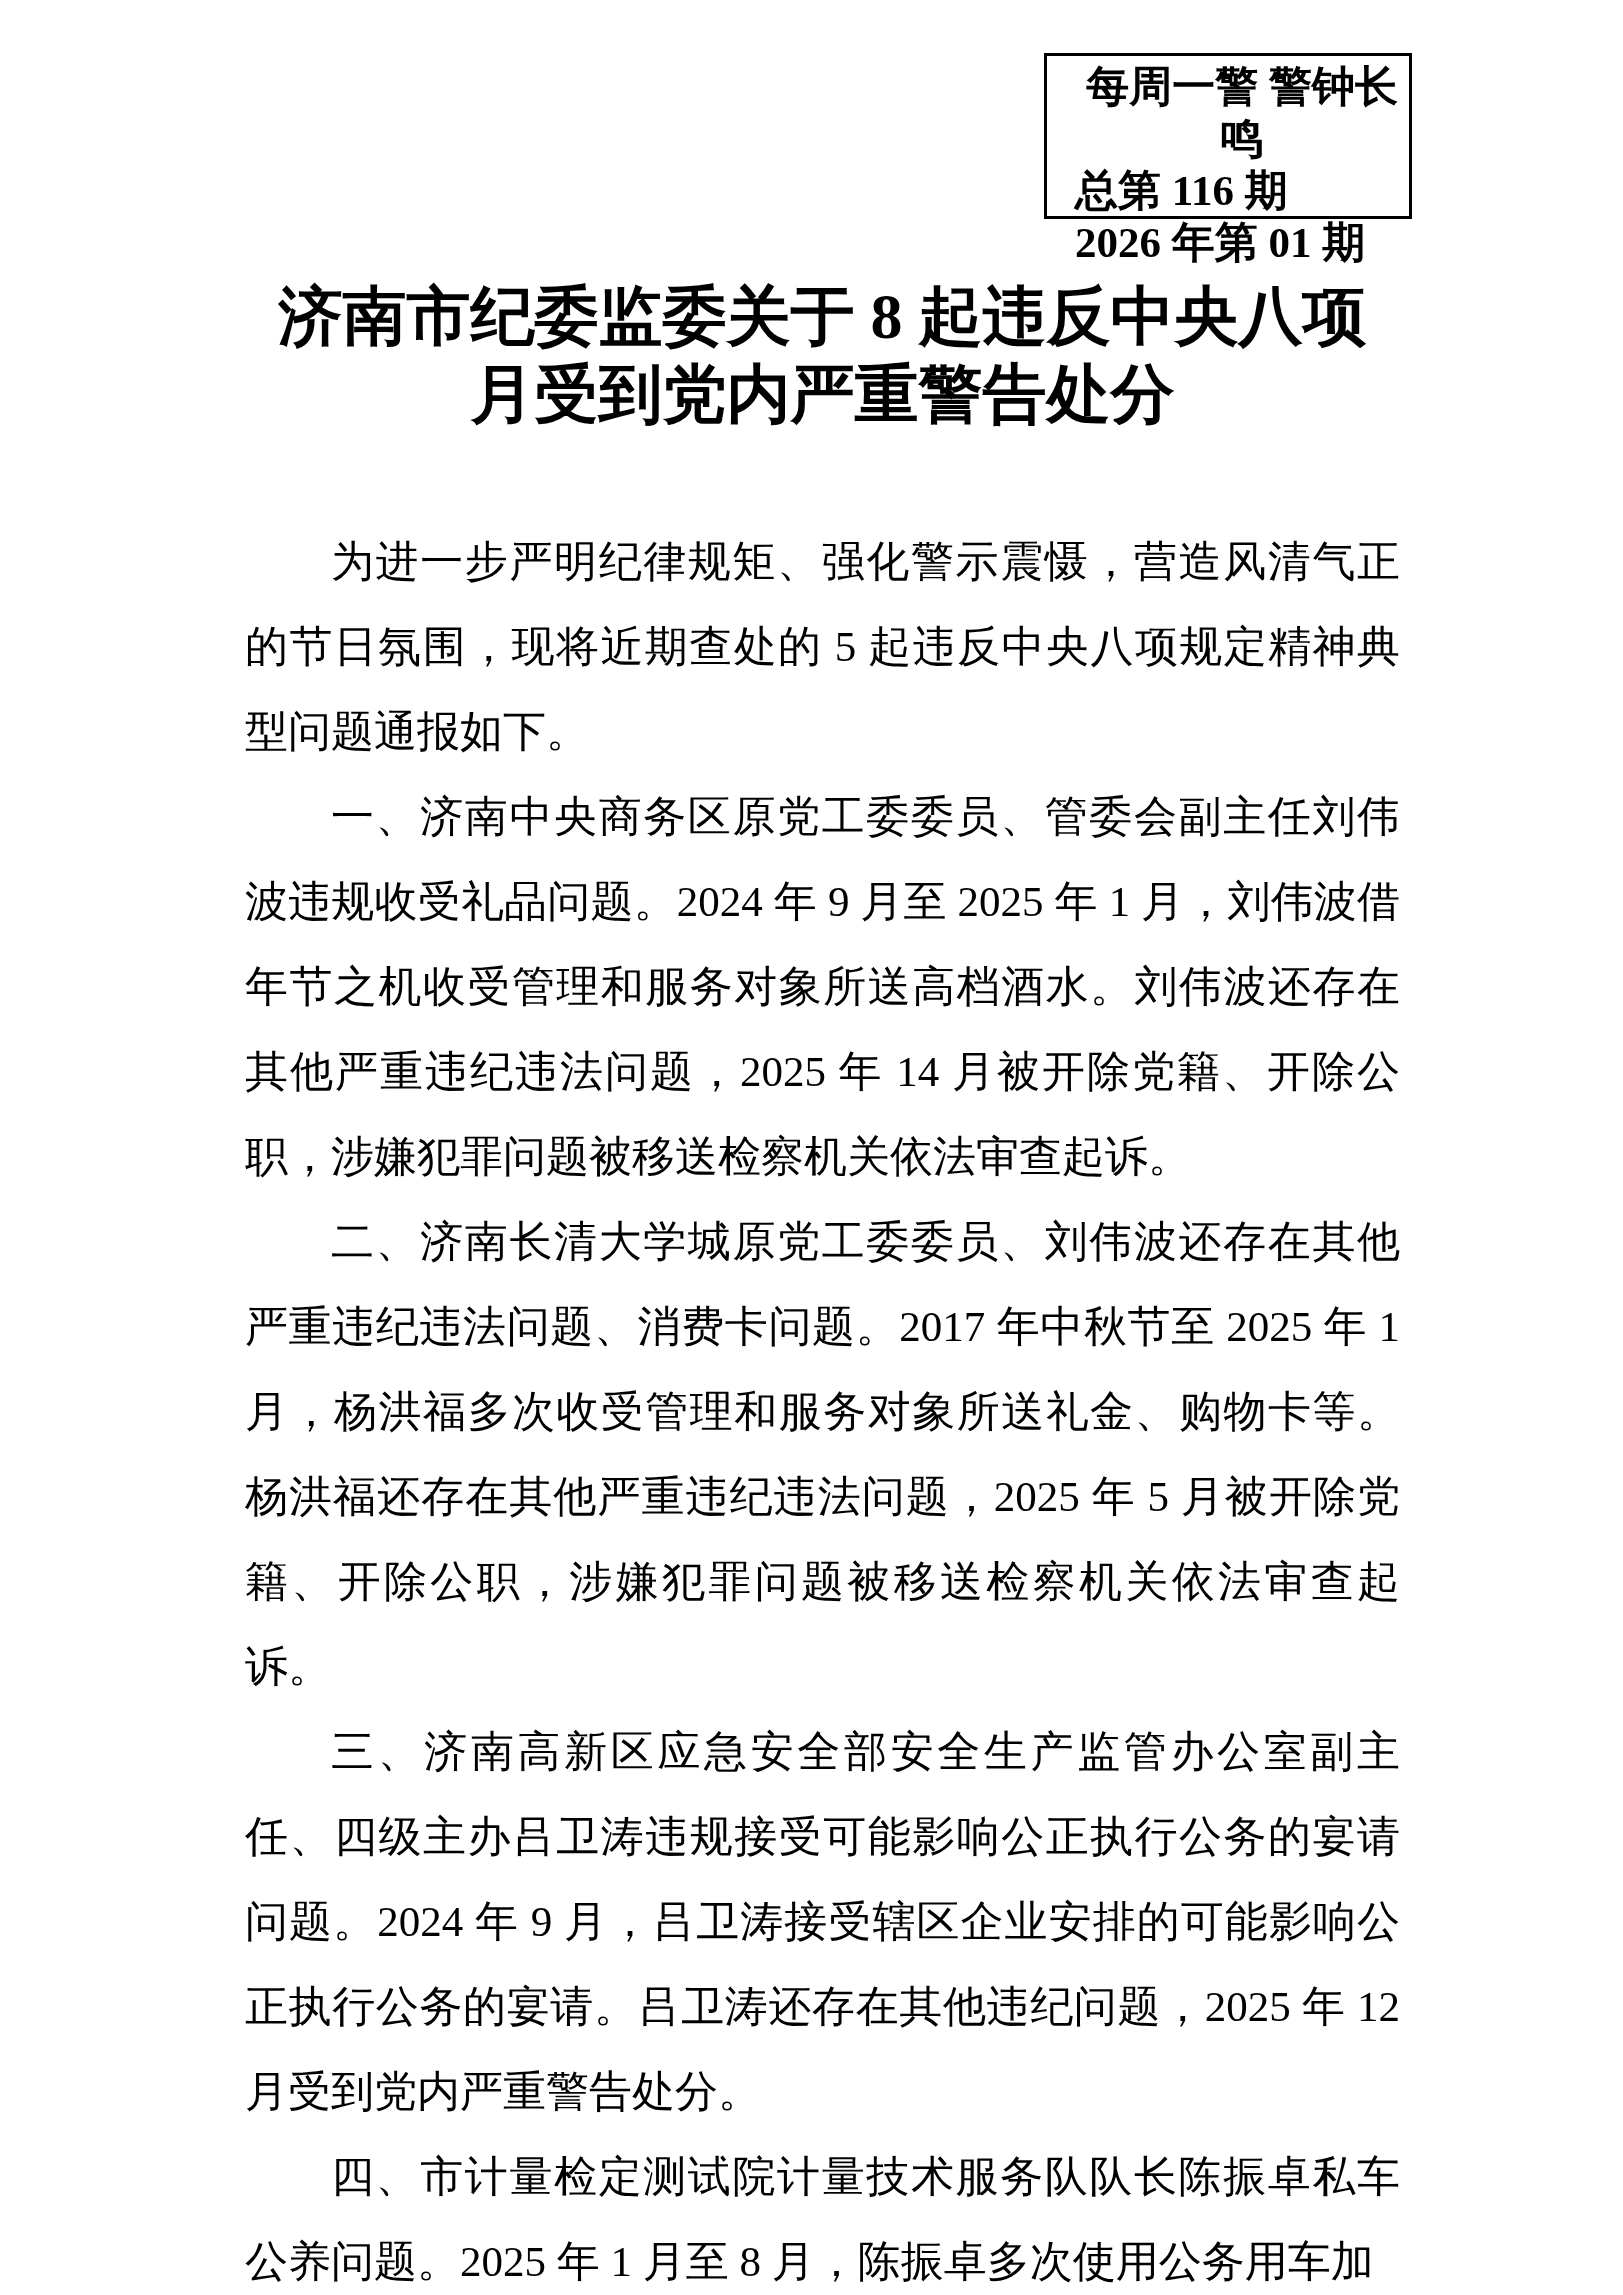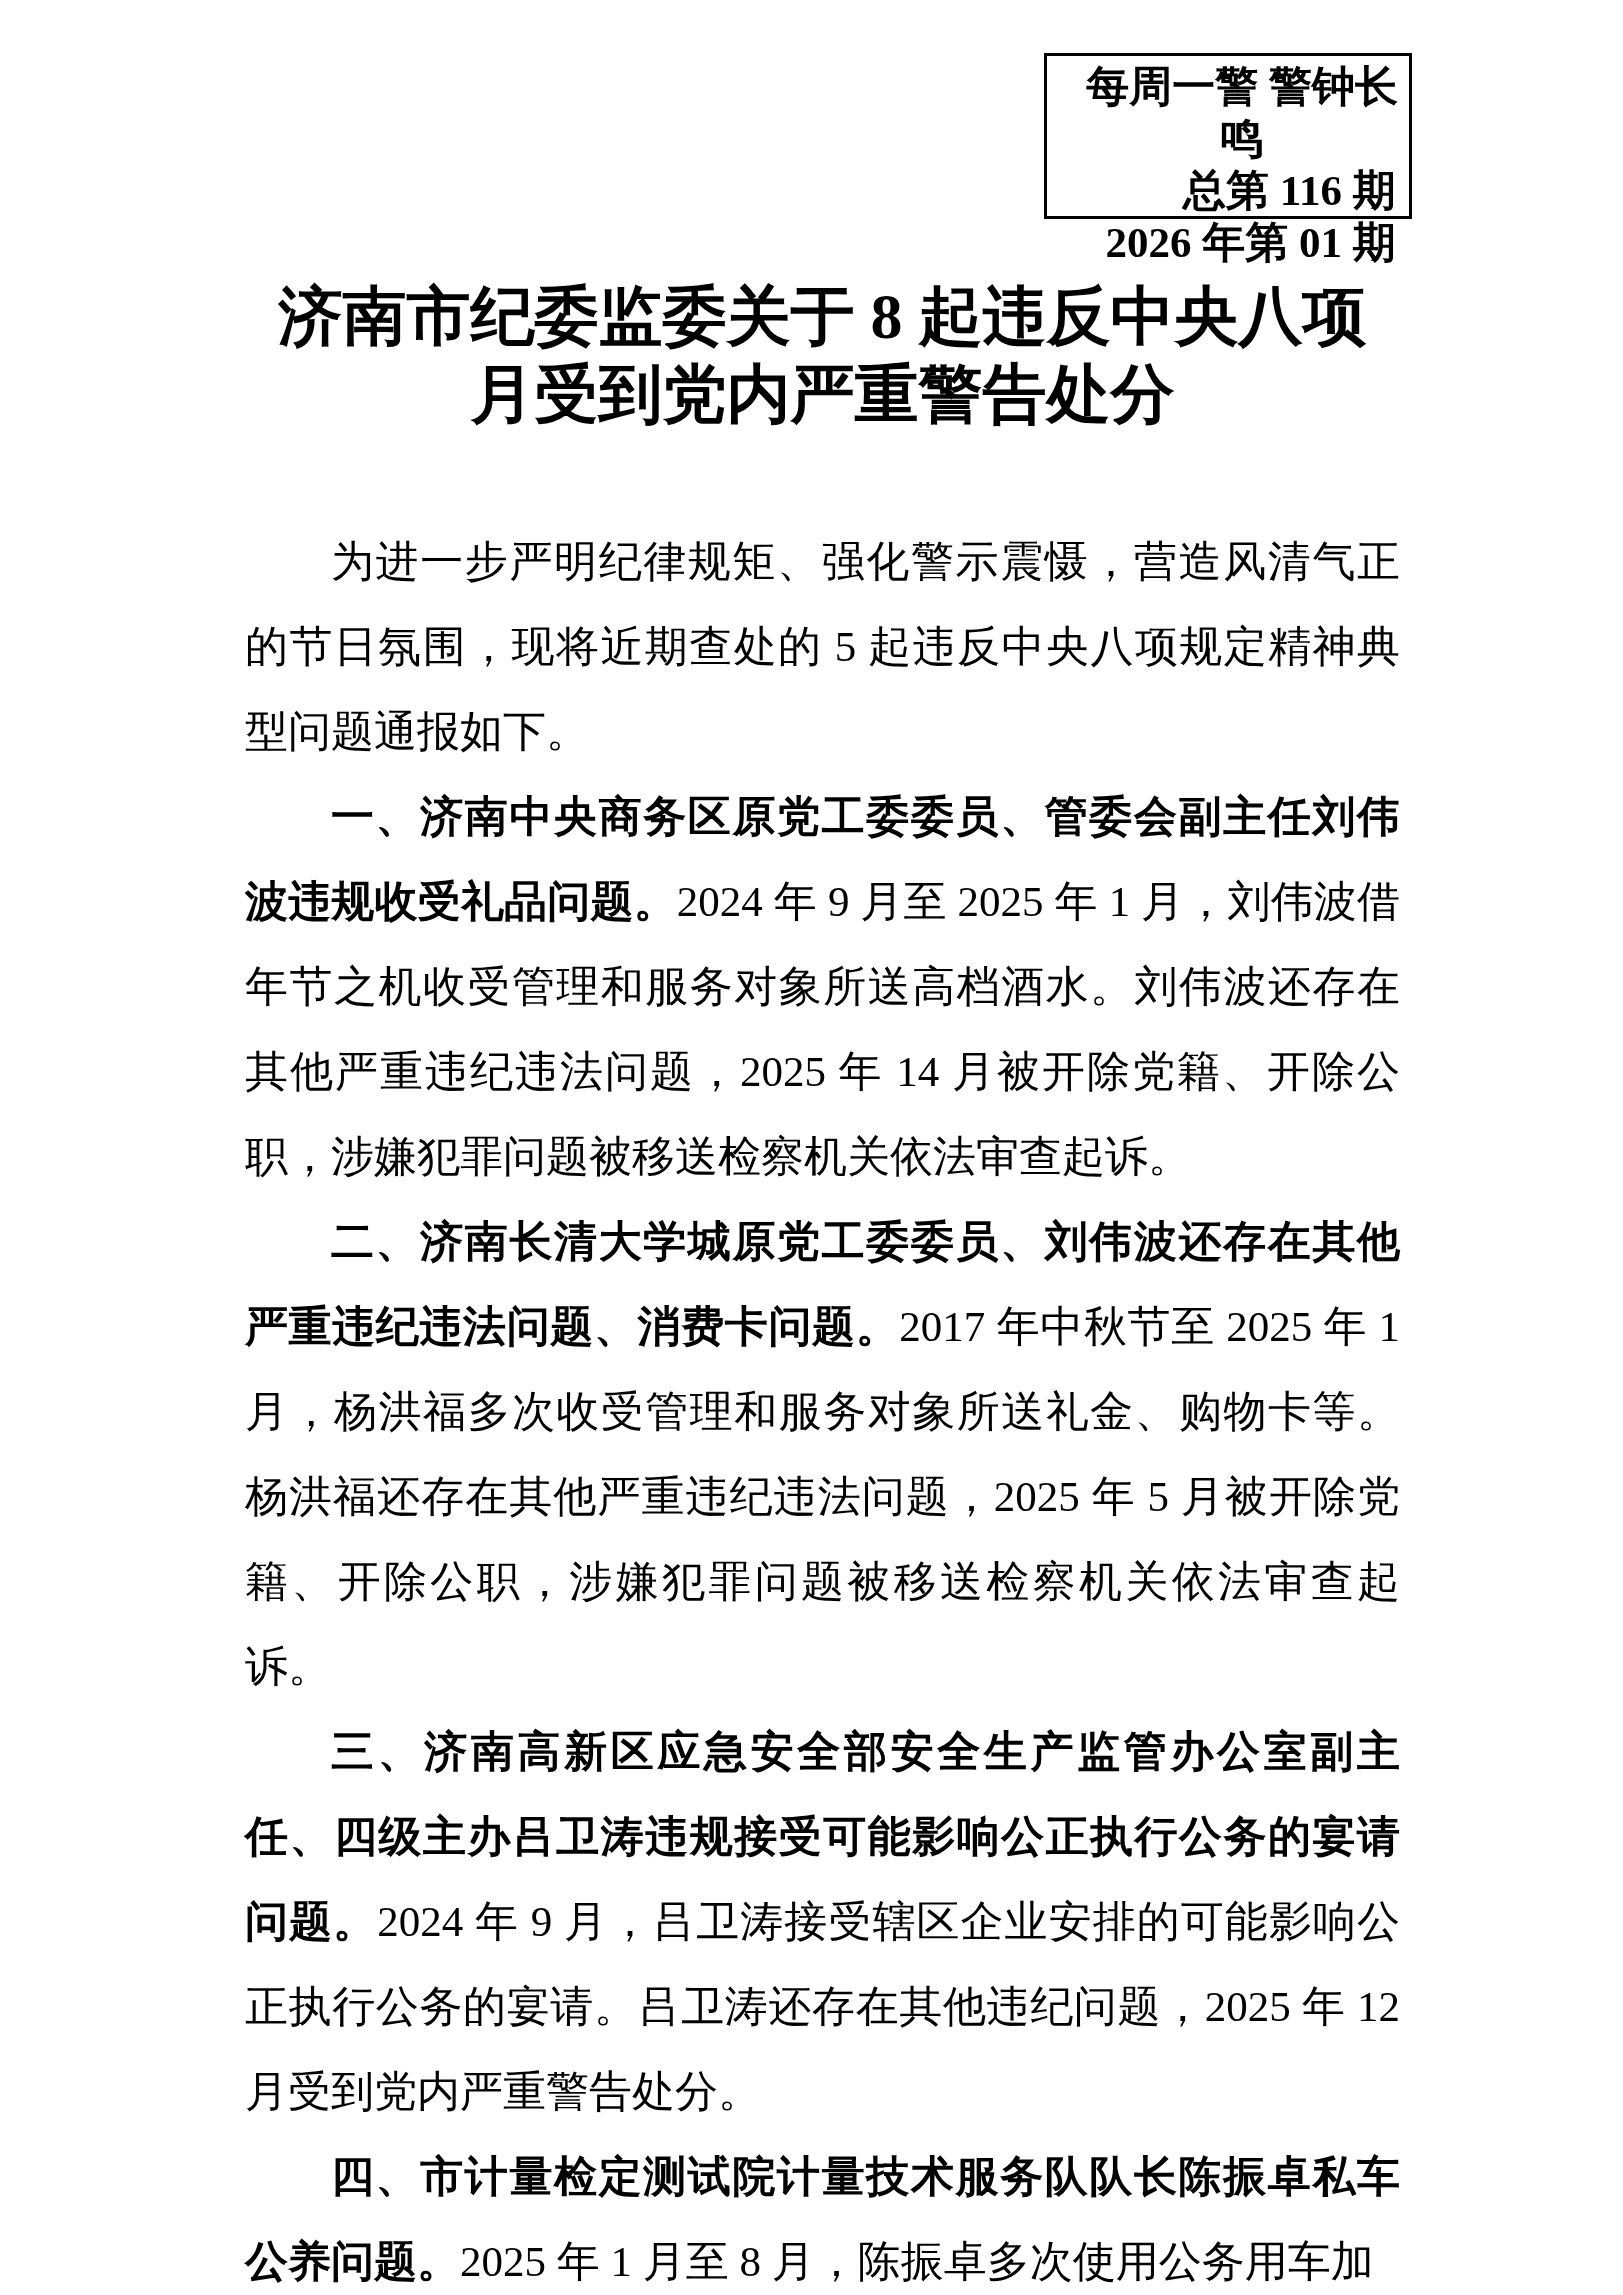--- a/index.html
+++ b/index.html
@@ -27,21 +27,20 @@
     padding-top: 5.1px;
     font-size: 43px;
     line-height: 52px;
     font-weight: 700;
     padding-left: 28px;
   }
   .issue-line-motto {
     text-align: center;
   }
   .issue-line-right {
-    text-align: right;
     padding-right: 13.3px;
   }
   .doc-title {
     position: absolute;
     left: 245px;
     width: 1155px;
     top: 278px;
     text-align: center;
     font-size: 64px;
     line-height: 78px;
@@ -58,21 +57,21 @@
     text-align: justify;
     text-align-last: left;
     font-family: "Liberation Serif", serif;
   }
   .doc-body p {
     margin: 0;
     padding: 0;
     text-indent: 2em;
   }
   .doc-body .bold {
-    font-weight: 700;
+    font-weight: 400;
     font-family: "Liberation Sans", sans-serif;
   }
 </style>
 </head>
 <body>
 
 <div class="page">
 
   <div class="issue-box">
     <div class="issue-line-motto">每周一警 警钟长鸣</div>

